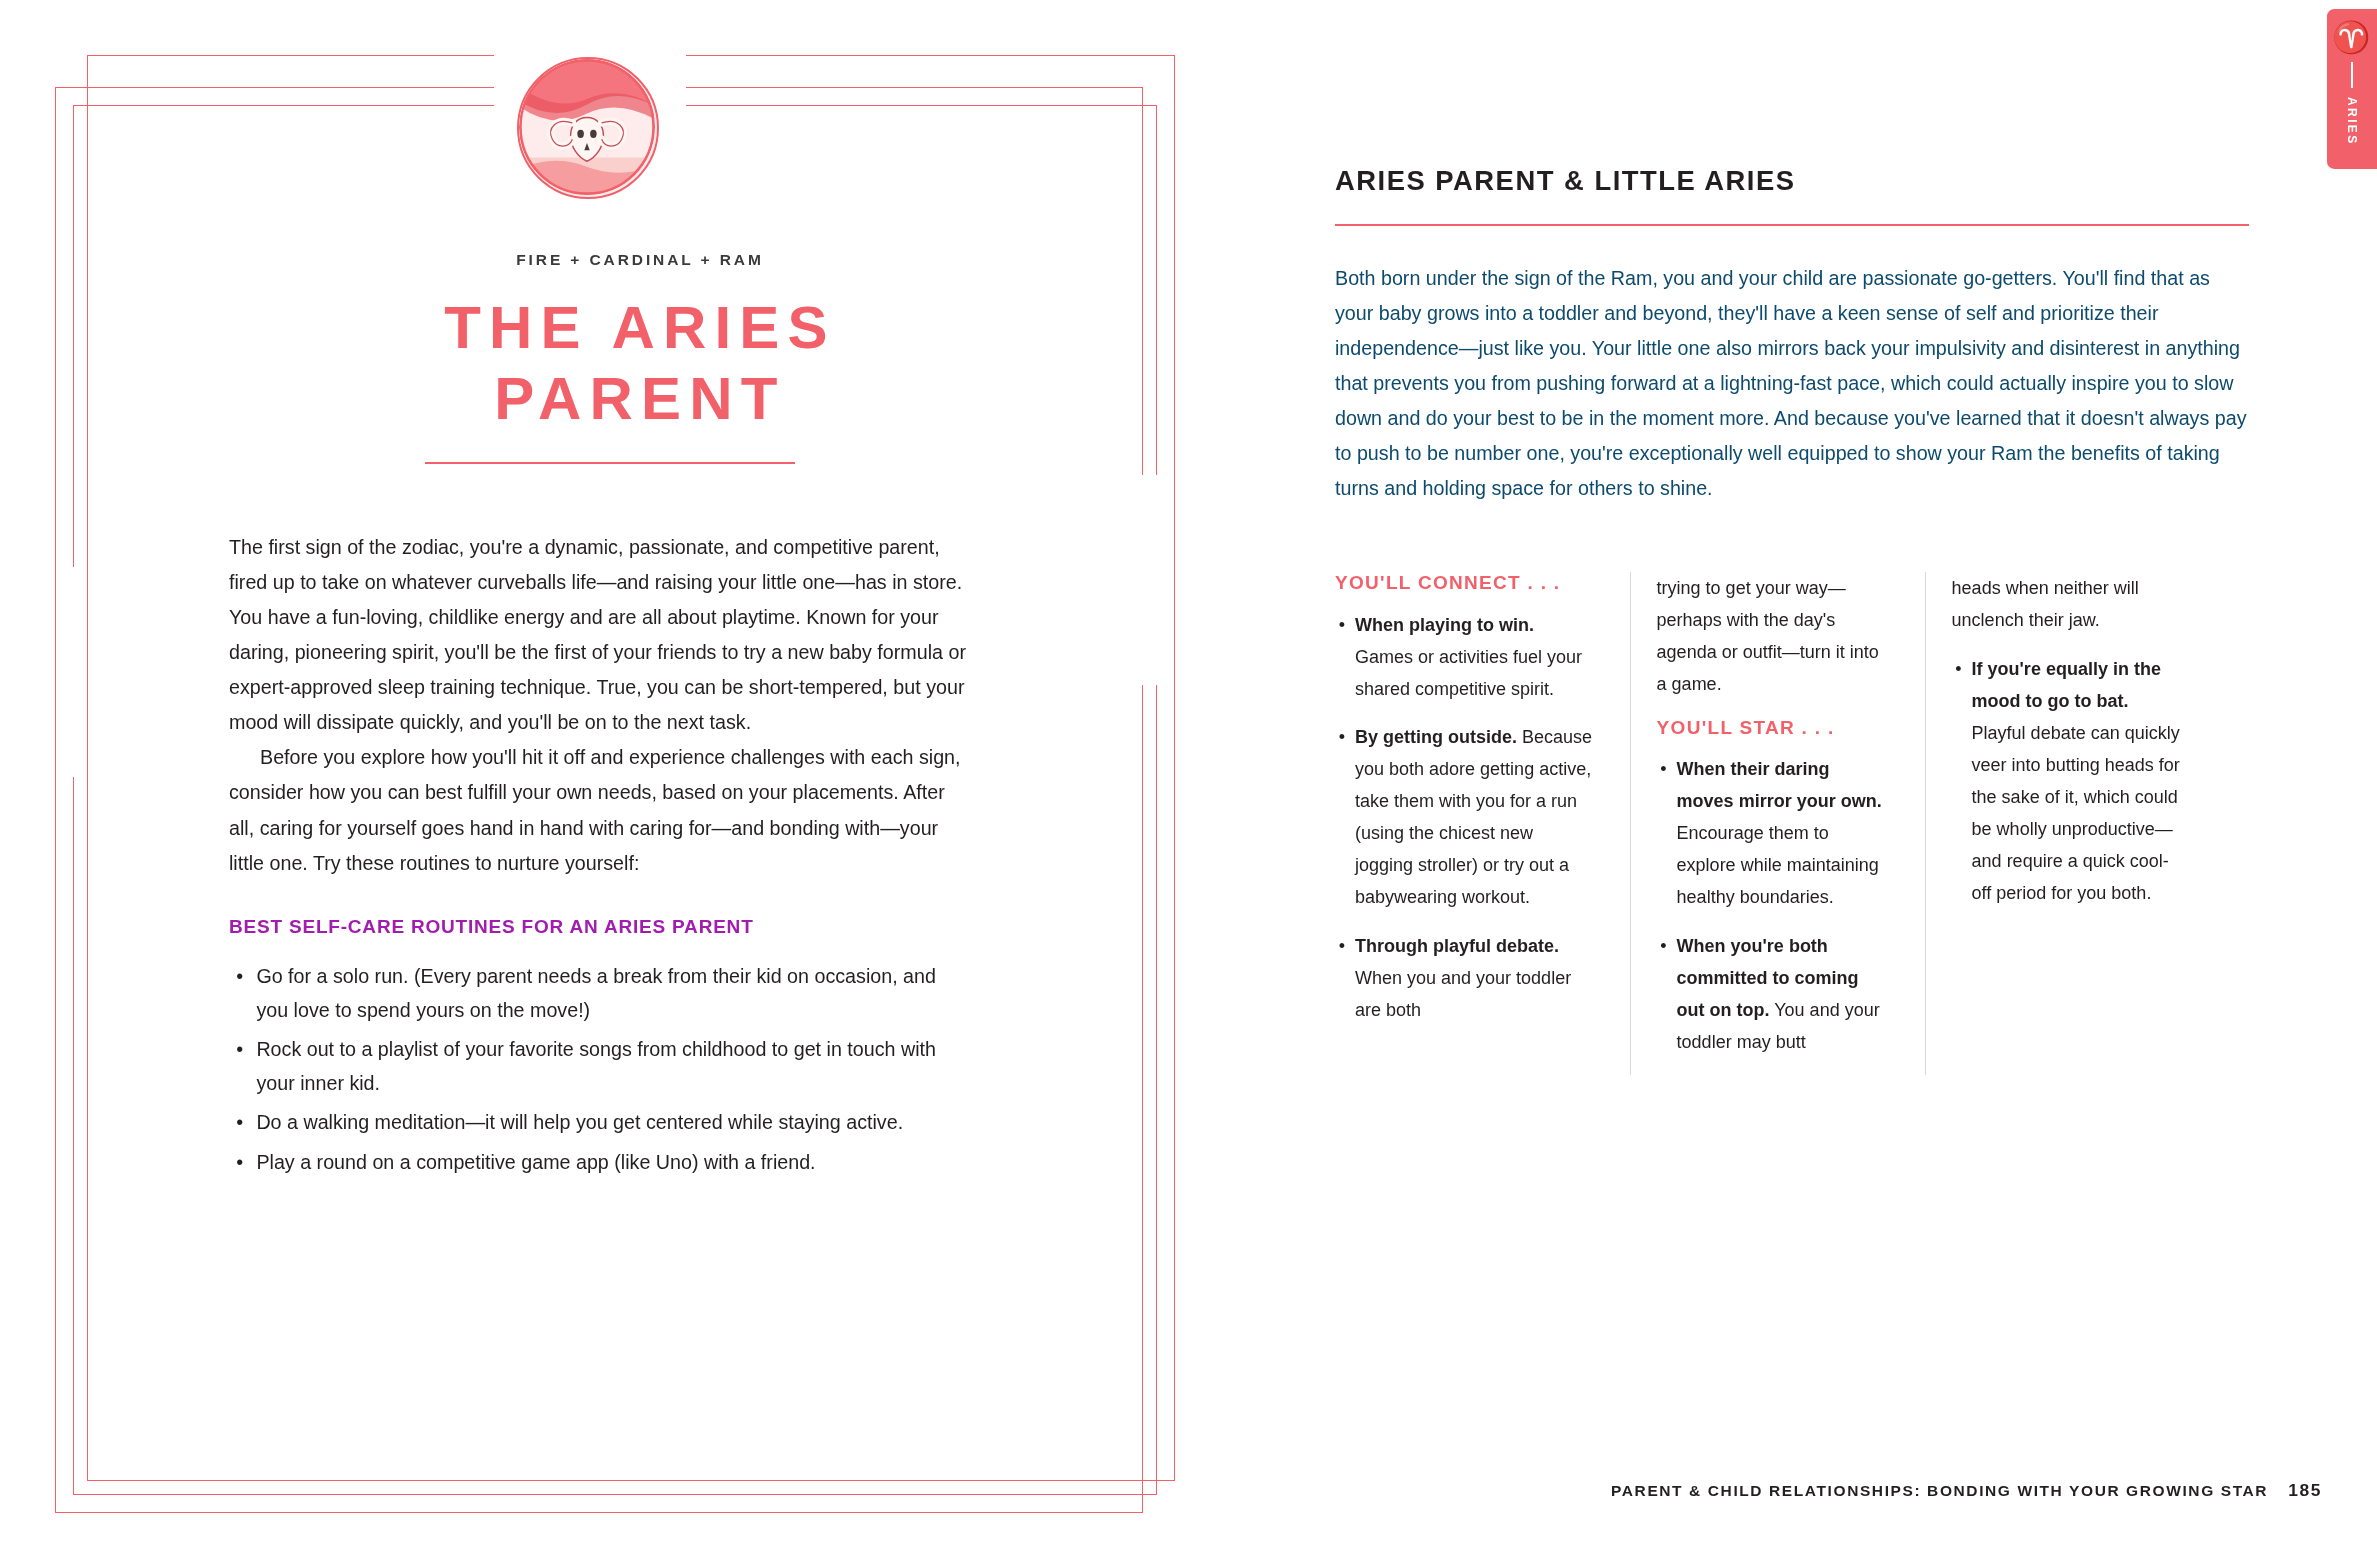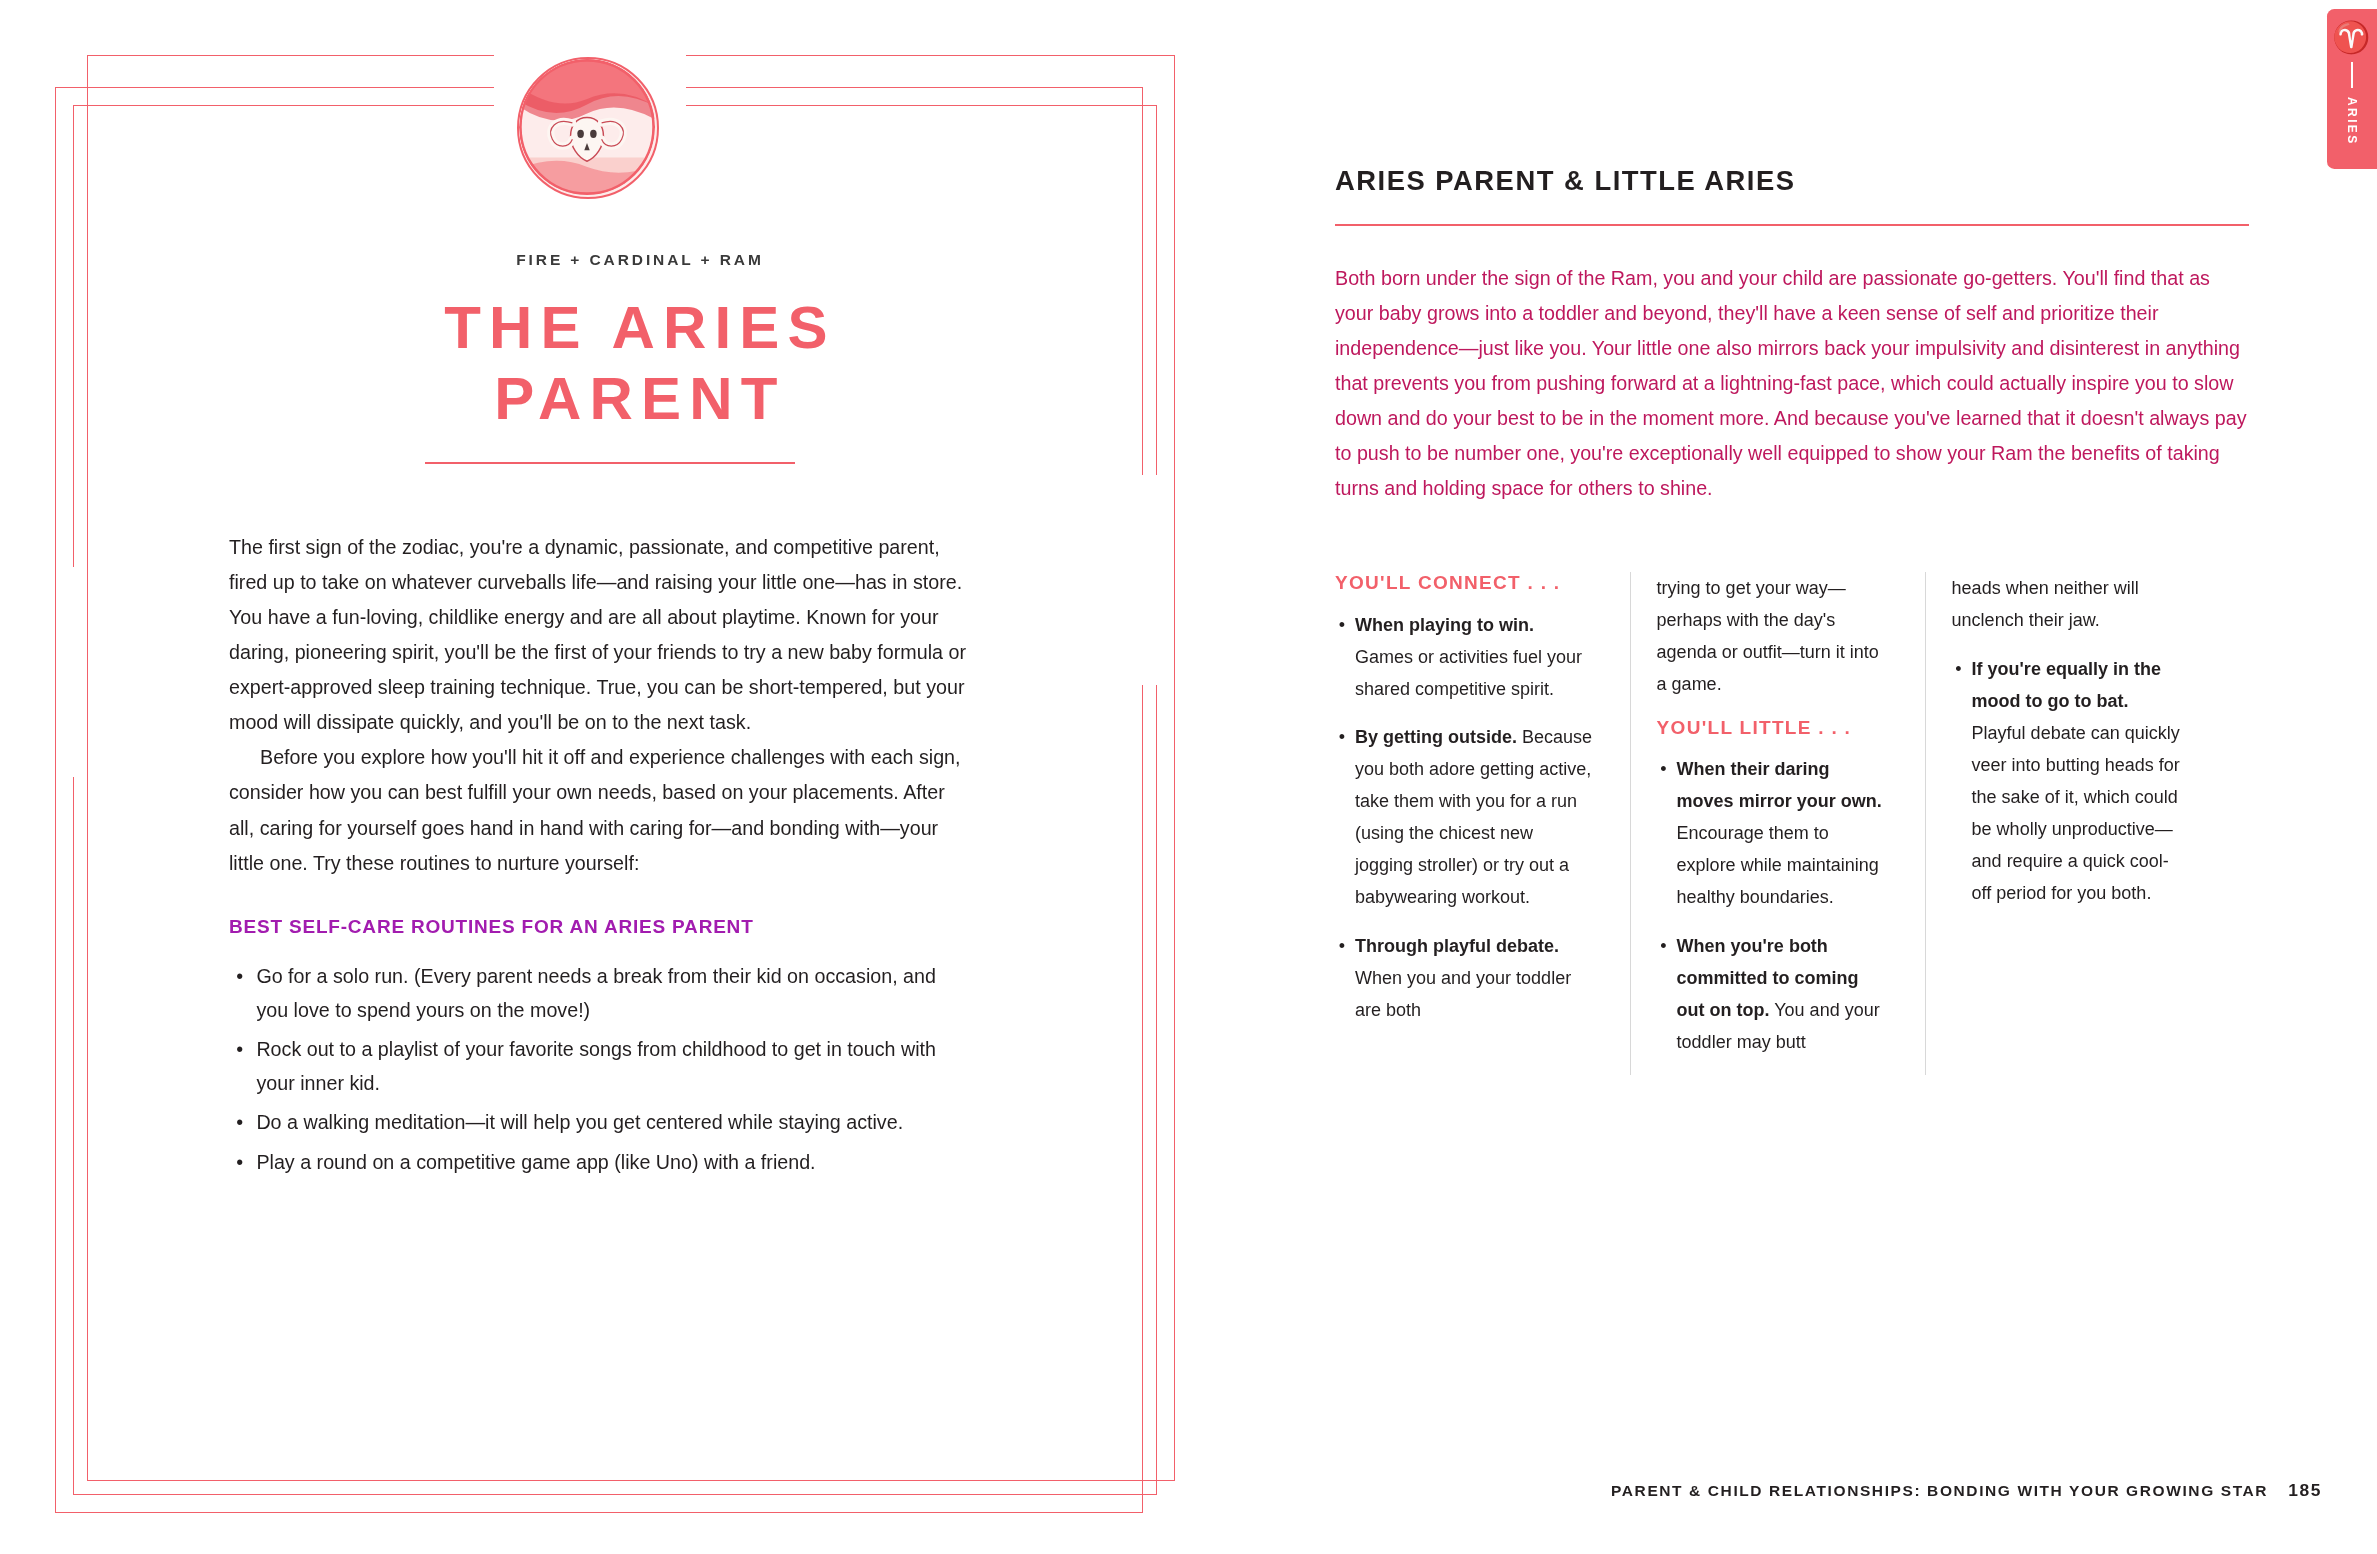--- a/index.html
+++ b/index.html
@@ -203,21 +203,21 @@
     height: 1.8px;
     background: #f2606a;
   }
   .rp-intro {
     position: absolute;
     left: 55px;
     top: 261px;
     width: 914px;
     font-size: 19.7px;
     line-height: 1.78;
-    color: #be185d;
+    color: #0c4a6e;
   }
 
   .cols {
     position: absolute;
     left: 55px;
     top: 572px;
     width: 924px;
     display: flex;
     gap: 12px;
   }
@@ -363,21 +363,21 @@
         <div class="col-head">YOU'LL CONNECT . . .</div>
         <ul>
           <li><b>When playing to win.</b><span> Games or activities fuel your shared competitive spirit.</span></li>
           <li><b>By getting outside.</b><span> Because you both adore getting active, take them with you for a run (using the chicest new jogging stroller) or try out a babywearing workout.</span></li>
           <li><b>Through playful debate.</b><span> When you and your toddler are both</span></li>
         </ul>
       </div>
 
       <div class="col">
         <p class="plain">trying to get your way—perhaps with the day's agenda or outfit—turn it into a game.</p>
-        <div class="col-head">YOU'LL LITTLE . . .</div>
+        <div class="col-head">YOU'LL STAR . . .</div>
         <ul>
           <li><b>When their daring moves mirror your own.</b><span> Encourage them to explore while maintaining healthy boundaries.</span></li>
           <li><b>When you're both committed to coming out on top.</b><span> You and your toddler may butt</span></li>
         </ul>
       </div>
 
       <div class="col">
         <p class="plain">heads when neither will unclench their jaw.</p>
         <ul>
           <li><b>If you're equally in the mood to go to bat.</b><span> Playful debate can quickly veer into butting heads for the sake of it, which could be wholly unproductive—and require a quick cool-off period for you both.</span></li>

